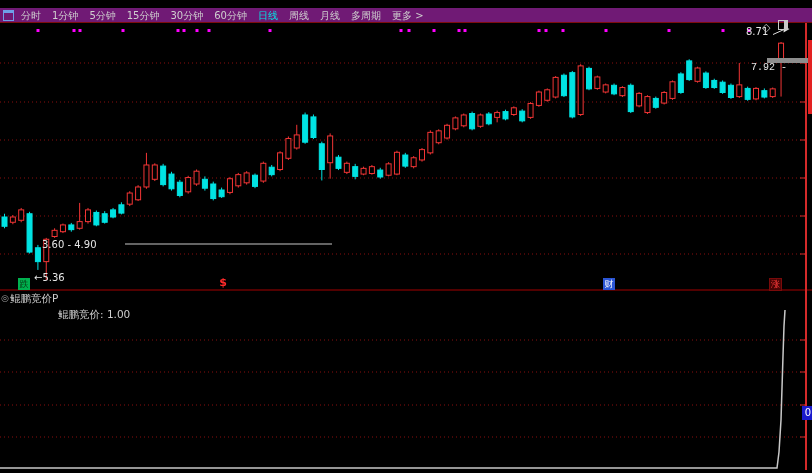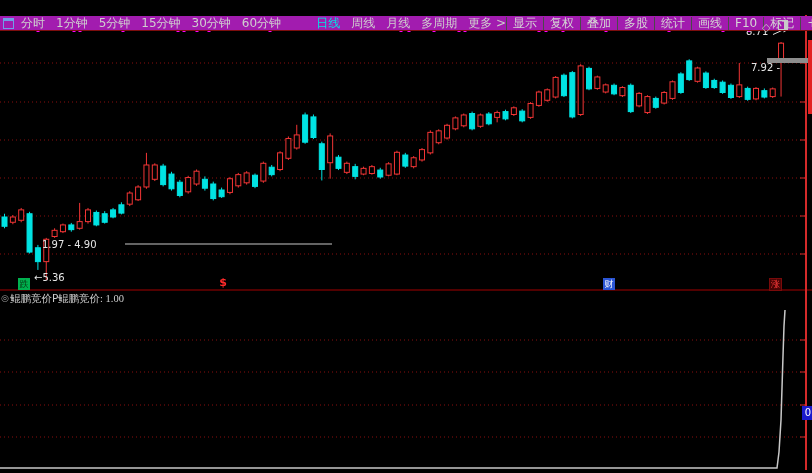--- a/index.html
+++ b/index.html
@@ -1,26 +1,26 @@
 <!DOCTYPE html>
 <html><head>
 <meta charset="utf-8">
 <style>
   html,body{margin:0;padding:0;background:#000;}
   #app{position:relative;width:812px;height:473px;background:#000;overflow:hidden;
        font-family:"DejaVu Sans",sans-serif;color:#ddd;}
   
-  .toolbar{position:absolute;top:16px;left:0;right:0;height:14px;background:#a21caf;
+  .toolbar{position:absolute;top:8px;left:0;right:0;height:14px;background:#701a75;
            border-bottom:1px solid #7d0d0d;display:flex;align-items:center;
-           font-size:12px;line-height:13px;white-space:nowrap;z-index:5;}
+           font-size:10px;line-height:13px;white-space:nowrap;z-index:5;}
   .win-ic{width:9px;height:7px;border:1px solid #6f9fe8;border-top:3px solid #6f9fe8;
           margin:0 7px 0 3px;flex:0 0 auto;}
   .periods{display:flex;gap:11px;}
   .period{color:#cfcfcf;cursor:default;}
-  .period.active{color:#00e5e5;margin-left:24px;}
+  .period.active{color:#00e5e5;}
   .tools{margin-left:auto;display:flex;}
   .tool{padding:0 6px;border-left:1px solid #4a4a4a;color:#d5d5d5;}
   
   .titlebar{position:absolute;top:15px;left:1px;font-size:11px;color:#b5b5b5;z-index:5;white-space:nowrap;}
   .dd-circle{display:inline-block;width:11px;height:11px;border-radius:50%;background:#2a8f86;
              color:#e6ffff;font-size:8px;line-height:10px;text-align:center;vertical-align:-1px;margin-left:4px;}
   .right-ics{position:absolute;top:16px;left:762px;z-index:5;}
   .diamond{color:#c9c9c9;font-size:11px;}
   .sq{width:8px;height:8px;border:1px solid #c9c9c9;display:inline-block;position:relative;margin-left:8px;vertical-align:1px;}
   .sq .fillpart{position:absolute;right:0;top:0;width:3px;height:8px;background:#c9c9c9;}
@@ -30,21 +30,21 @@
   .lbl{position:absolute;font-size:10px;color:#e6e6e6;white-space:nowrap;z-index:4;text-align:center;}
   .mk{position:absolute;top:278px;width:12px;height:12px;font-size:9px;line-height:12px;
       text-align:center;z-index:4;}
   .mk-down{background:#00b14f;color:#064016;}
   .mk-cash{color:#ff2a2a;font-weight:bold;font-size:11px;background:transparent;top:277px;}
   .mk-report{background:#2b55d5;color:#fff;}
   .mk-up{background:#4a0404;color:#ff3b3b;border:1px solid #7a0a0a;width:11px;height:11px;line-height:11px;}
   .indrow{position:absolute;top:292px;left:0;height:14px;font-size:10.5px;color:#cfcfcf;z-index:4;white-space:nowrap;}
   .ind-ic{position:absolute;left:1px;top:1px;color:#9a9a9a;font-size:9px;}
   .ind-name{position:absolute;left:10px;top:0;}
-  .ind-val{position:absolute;left:58px;top:0;color:#cfcfcf;font-family:Liberation Serif, serif;}
+  .ind-val{position:absolute;left:58px;top:16px;color:#cfcfcf;}
   .zerolbl{position:absolute;left:802px;top:406px;width:12px;height:14px;background:#1a1acc;
            color:#fff;font-size:10px;line-height:14px;text-align:center;z-index:4;}
 </style>
 </head>
 <body>
 
 <div id="app">
 
   <div class="toolbar">
     <span class="win-ic"></span>
@@ -53,31 +53,20 @@
         <span class="period">1分钟</span>
         <span class="period">5分钟</span>
         <span class="period">15分钟</span>
         <span class="period">30分钟</span>
         <span class="period">60分钟</span>
         <span class="period active">日线</span>
         <span class="period">周线</span>
         <span class="period">月线</span>
         <span class="period">多周期</span>
         <span class="period">更多 &gt;</span>
-      </div>
-    <div class="tools" id="tools">
-        <span class="tool">显示</span>
-        <span class="tool">复权</span>
-        <span class="tool">叠加</span>
-        <span class="tool">多股</span>
-        <span class="tool">统计</span>
-        <span class="tool">画线</span>
-        <span class="tool">F10</span>
-        <span class="tool">标记</span>
-        <span class="tool">+自选</span>
       </div>
   </div>
 
 
   <div class="right-ics">
     <span class="diamond">◇</span><span class="sq"><span class="fillpart"></span></span>
   </div>
 
   <svg id="chart" width="812" height="473">
       <line x1="0" y1="63" x2="806" y2="63" stroke="#8a0f0f" stroke-dasharray="1 3"></line>
@@ -313,22 +302,22 @@
       <rect x="721.5" y="29" width="3" height="3" fill="#ff00ff"></rect>
       <rect x="747.5" y="29" width="3" height="3" fill="#ff00ff"></rect>
       <line x1="125" y1="244" x2="332" y2="244" stroke="#c8c8c8" stroke-width="1"></line>
       <line x1="773" y1="34.5" x2="784" y2="29.5" stroke="#e0e0e0" stroke-width="1"></line>
       <polygon points="784,26.5 789.5,29 783.5,32.5" fill="#e0e0e0"></polygon>
       <rect x="767" y="58" width="41" height="5" fill="#8d8d8d"></rect>
       <polyline points="0,468 777,468 779,452 780,436 781,420 781.5,404 782,388 782.5,372 783,356 783.5,341 784,326 785,310" fill="none" stroke="#c8c8c8" stroke-width="1.5"></polyline>
     </svg>
 
   <div class="lbl" style="left:746px;top:26px;">8.71</div>
-  <div class="lbl" style="left:751px;top:62px;">7.92 -</div>
-  <div class="lbl" style="left:42px;top:239px;">1.97 - 4.90</div>
+  <div class="lbl" style="left:751px;top:62px;font-family:Liberation Mono, monospace;">7.92 -</div>
+  <div class="lbl" style="left:42px;top:239px;">3.60 - 4.90</div>
   <div class="lbl" style="left:34px;top:272px;">←5.36</div>
 
   <div id="markers">
       <div class="mk mk-down" style="left: 18px;">跌</div>
       <div class="mk mk-cash" style="left: 217px;">$</div>
       <div class="mk mk-report" style="left: 603px;">财</div>
       <div class="mk mk-up" style="left: 769px;">涨</div>
     </div>
 
   <div class="indrow">

